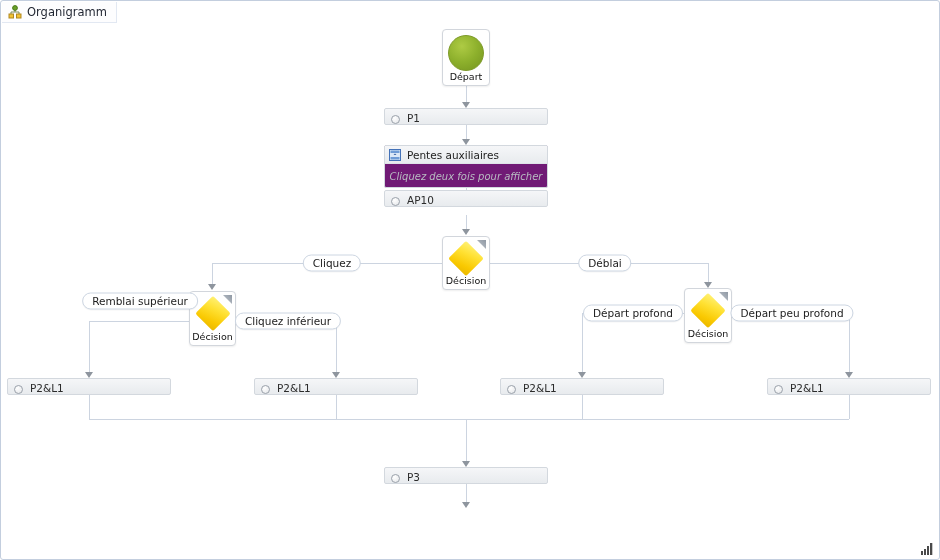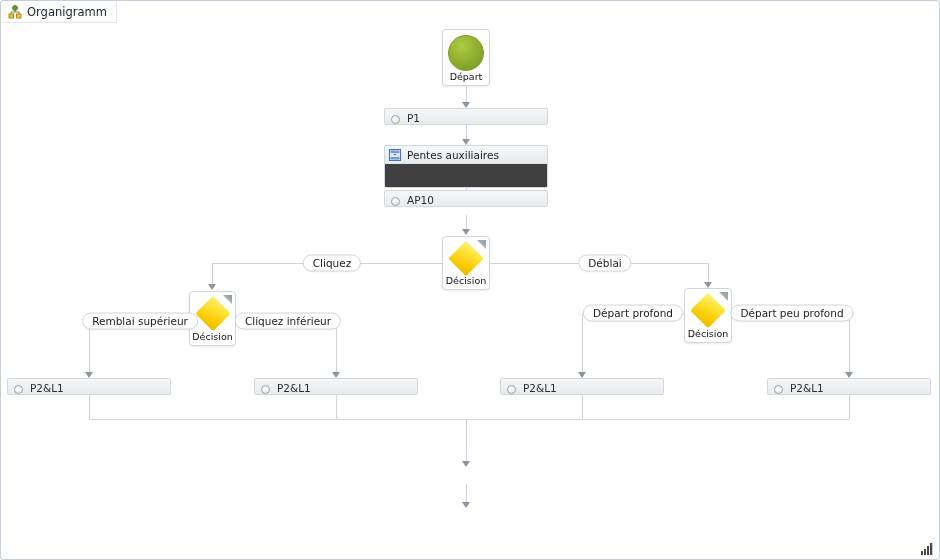--- a/index.html
+++ b/index.html
@@ -35,21 +35,21 @@
   }
   .radio {
     width:9px; height:9px; border-radius:50%;
     border:1px solid #9aa1aa; background:radial-gradient(circle at 35% 30%, #ffffff, #e3e5e8);
     flex:0 0 auto;
   }
 
   
   .subbox {
     position:absolute; left:383px; top:144px; width:164px; height:43px;
-    background:#404040; border:1px solid #d3d8de; border-radius:2px; z-index:3;
+    background:#701a75; border:1px solid #d3d8de; border-radius:2px; z-index:3;
   }
   .subbox .hd {
     height:18px; background:linear-gradient(#f5f6f8,#e8ebee); border-bottom:1px solid #dfe3e8;
     display:flex; align-items:center; gap:6px; padding-left:4px; font-size:10.5px; color:#222;
   }
   .subbox .hint {
     height:24px; display:flex; align-items:center; justify-content:center;
     font-size:10px; font-style:italic; color:#b8bcc2;
   }
 
@@ -163,20 +163,21 @@
   <div class="subbox">
     <div class="hd">
       <svg width="12" height="12" viewBox="0 0 12 12">
         <rect x="0.5" y="0.5" width="11" height="11" fill="#dce8f7" stroke="#4472b8"></rect>
         <rect x="1.5" y="1.5" width="9" height="2.5" fill="#6f9bd6"></rect>
         <rect x="1.5" y="8" width="9" height="2.5" fill="#6f9bd6"></rect>
         <path d="M6 4.5 L7.5 6 L4.5 6 Z" fill="#3b64a8"></path>
       </svg>
       <span>Pentes auxiliaires</span>
     </div>
+    <div class="hint">Cliquez deux fois pour afficher</div>
   </div>
 
   <div class="gbox" style="left:383px;top:189px">
     <span class="radio"></span>
     <span>AP10</span>
   </div>
 
   <div class="card" style="left:441px;top:235px;width:48px;height:54px">
     <div class="diamond-shape"></div>
     <div class="fold"></div>
@@ -190,21 +191,21 @@
   </div>
 
   <div class="card" style="left:683px;top:287px;width:48px;height:55px">
     <div class="diamond-shape"></div>
     <div class="fold"></div>
     <div class="lbl">Décision</div>
   </div>
 
   <div class="pill" style="left:331px;top:262px">Cliquez</div>
   <div class="pill" style="left:604px;top:262px">Déblai</div>
-  <div class="pill" style="left:139px;top:320px">Remblai supérieur</div>
+  <div class="pill" style="left:139px;top:300px">Remblai supérieur</div>
   <div class="pill" style="left:287px;top:320px">Cliquez inférieur</div>
   <div class="pill" style="left:632px;top:312px">Départ profond</div>
   <div class="pill" style="left:791px;top:312px">Départ peu profond</div>
 
   <div class="gbox" style="left:6px;top:377px">
     <span class="radio"></span>
     <span>P2&amp;L1</span>
   </div>
   <div class="gbox" style="left:253px;top:377px">
     <span class="radio"></span>
@@ -212,20 +213,24 @@
   </div>
   <div class="gbox" style="left:499px;top:377px">
     <span class="radio"></span>
     <span>P2&amp;L1</span>
   </div>
   <div class="gbox" style="left:766px;top:377px">
     <span class="radio"></span>
     <span>P2&amp;L1</span>
   </div>
 
+  <div class="gbox" style="left:383px;top:466px">
+    <span class="radio"></span>
+    <span>P3</span>
+  </div>
 
 
   <svg class="grip" width="13" height="12" viewBox="0 0 13 12">
     <rect x="0" y="8" width="2" height="4" fill="#4a4a4a"></rect>
     <rect x="3" y="6" width="2" height="6" fill="#4a4a4a"></rect>
     <rect x="6" y="3" width="2" height="9" fill="#4a4a4a"></rect>
     <rect x="9" y="0" width="2" height="12" fill="#4a4a4a"></rect>
     <rect x="11" y="0" width="1" height="12" fill="#c8c8c8"></rect>
   </svg>
 

